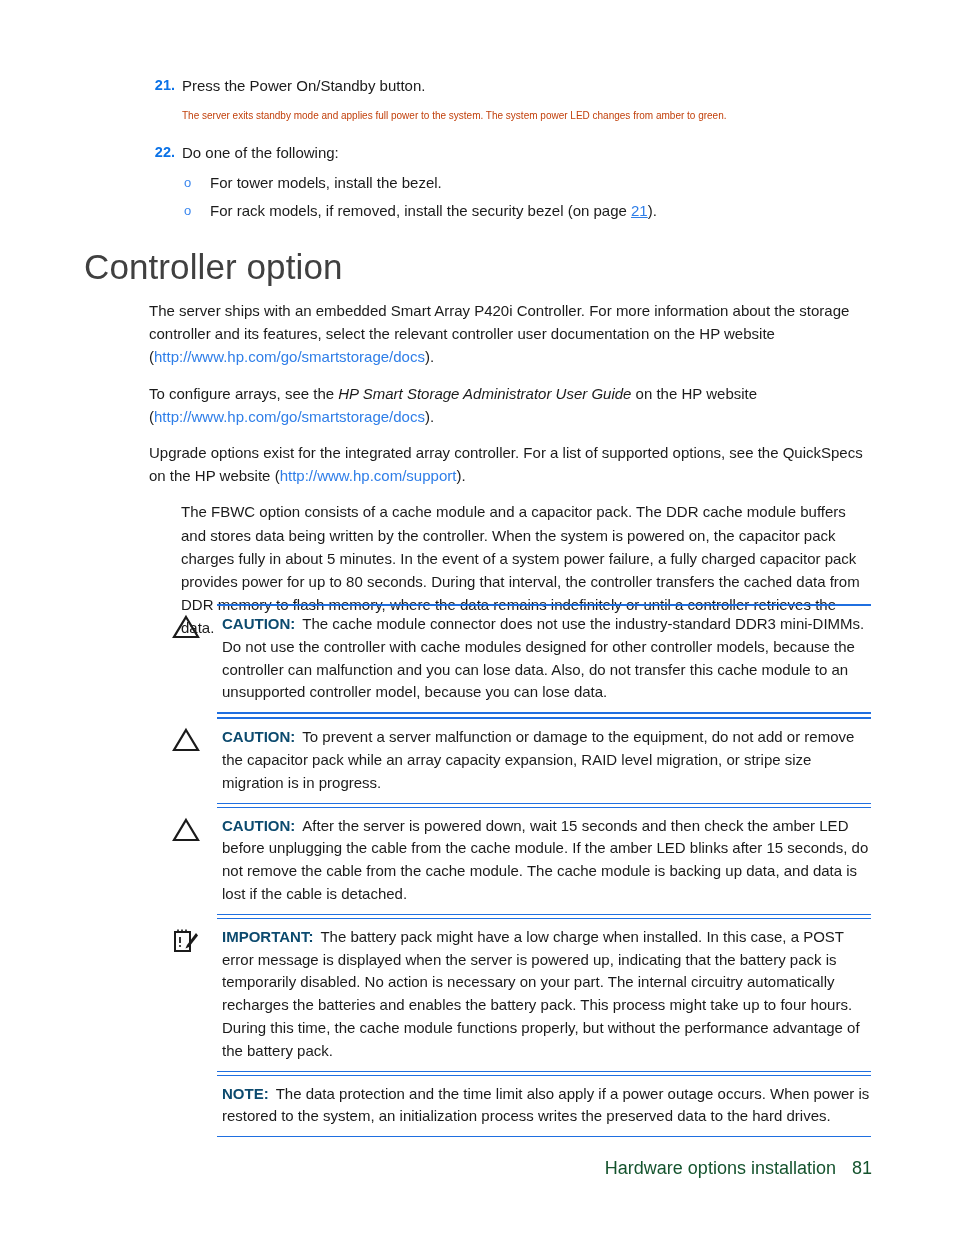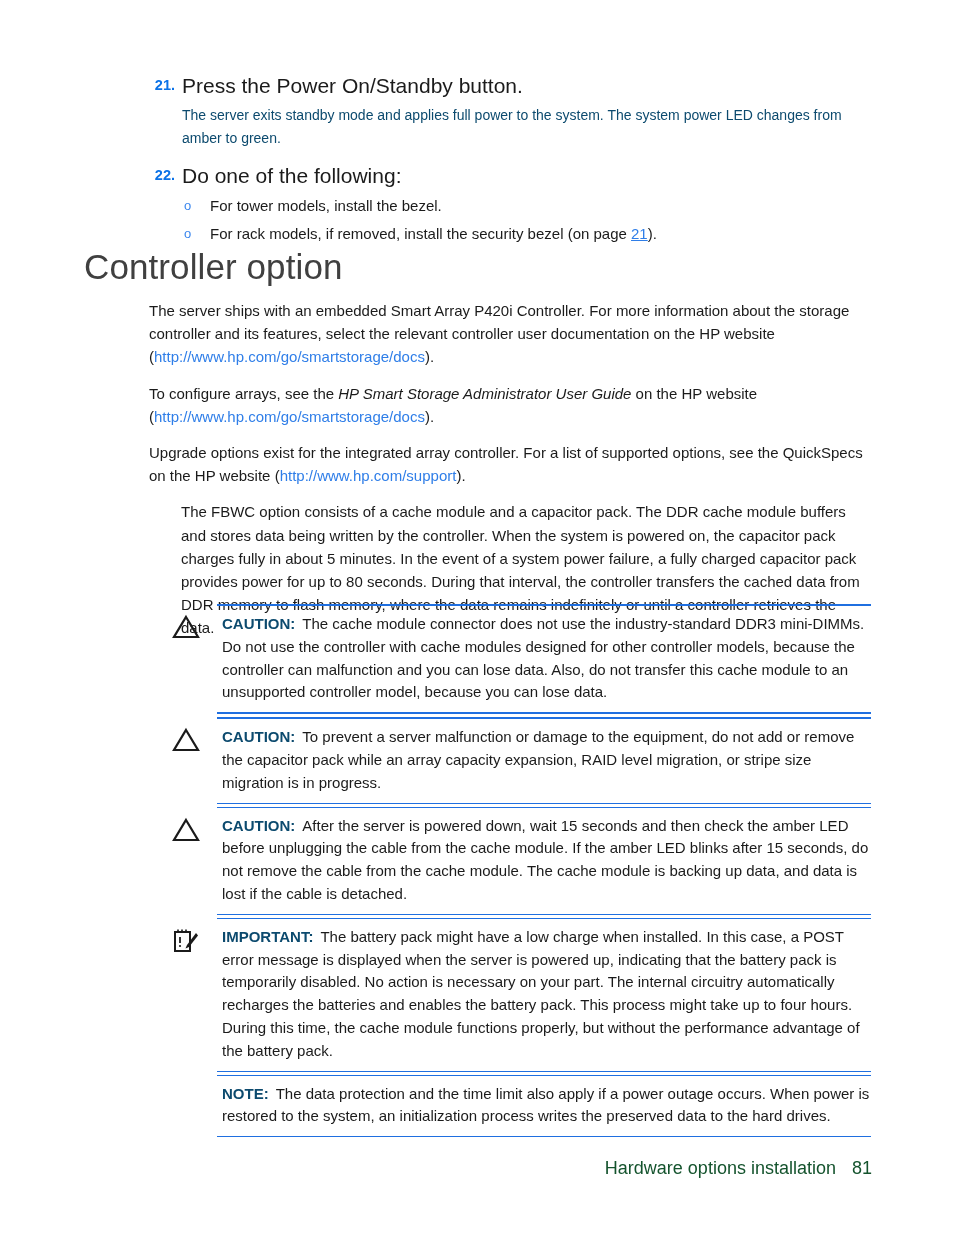--- a/index.html
+++ b/index.html
@@ -40,29 +40,29 @@
     left: 0;
     top: 0;
     width: 26px;
     text-align: right;
     color: #0b72e7;
     font-weight: bold;
     font-size: 14.5px;
     line-height: 23px;
   }
   .step-text {
-    font-size: 21px;
+    font-size: 15px;
     line-height: 23px;
     color: #1b1b1b;
   }
   .step-body {
-    font-size: 14px;
+    font-size: 10px;
     line-height: 23px;
     margin-top: 7px;
-    color: #0c4a6e;
+    color: #c2410c;
   }
   .sublist {
     margin-top: 7px;
   }
   .subitem {
     position: relative;
     padding-left: 28px;
     font-size: 15px;
     line-height: 23px;
     margin-bottom: 5px;

